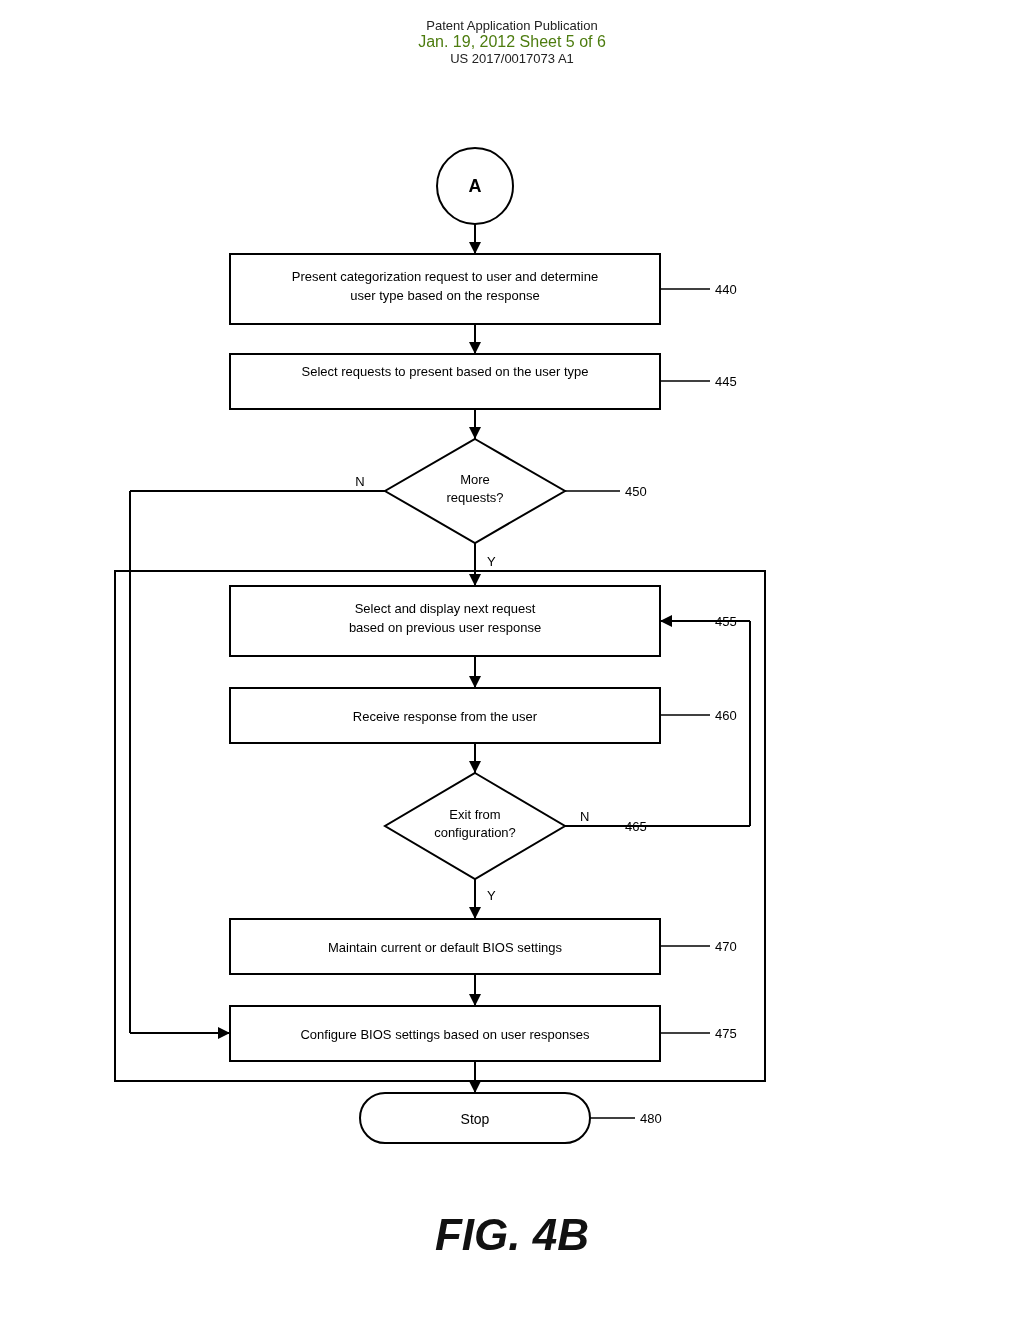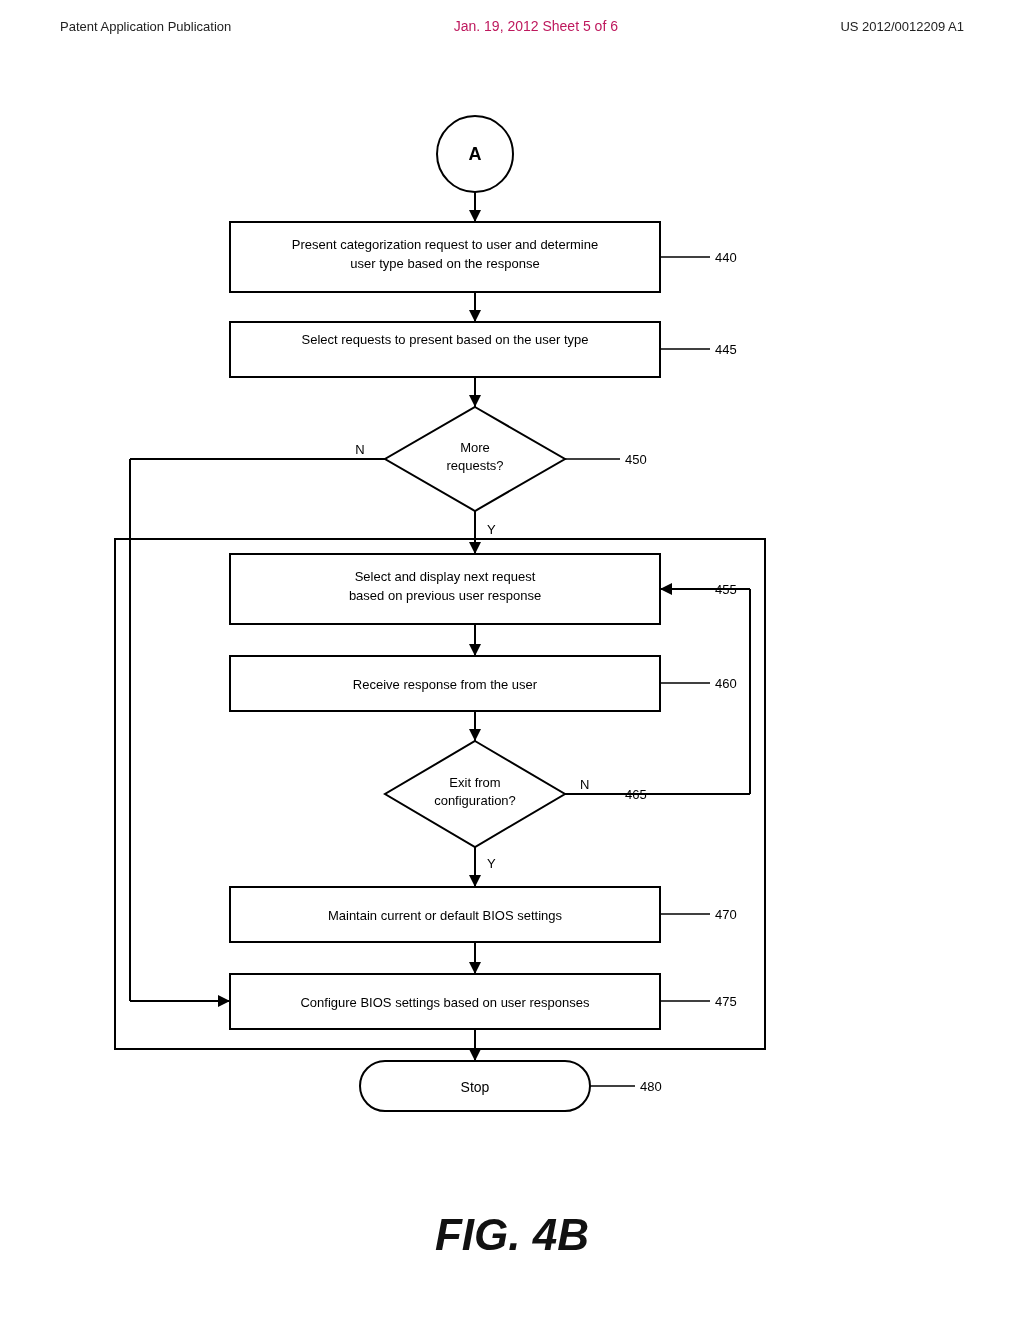--- a/index.html
+++ b/index.html
@@ -11,30 +11,31 @@
       position: relative;
       overflow: hidden;
     }
 
     .header {
       display: flex;
       justify-content: space-between;
       align-items: center;
       padding: 18px 60px 10px 60px;
       border-bottom: none;
+      flex-direction: column;
     }
 
     .header-left {
       font-size: 13px;
       color: #222;
     }
 
     .header-center {
-      font-size: 14px;
-      color: #be185d;
+      font-size: 16px;
+      color: #4d7c0f;
     }
 
     .header-right {
       font-size: 13px;
       color: #222;
     }
 
     .diagram-area {
       position: relative;
       width: 100%;
@@ -60,21 +61,21 @@
       color: #111;
       font-family: Arial, sans-serif;
     }
   </style>
 </head>
 <body>
 
 <div class="header">
   <span class="header-left">Patent Application Publication</span>
   <span class="header-center">Jan. 19, 2012  Sheet 5 of 6</span>
-  <span class="header-right">US 2012/0012209 A1</span>
+  <span class="header-right">US 2017/0017073 A1</span>
 </div>
 
 <div class="diagram-area">
   <svg class="flowchart" viewBox="0 0 1024 1200">
 
     <circle cx="475" cy="110" r="38" fill="white" stroke="black" stroke-width="2"></circle>
     <text x="475" y="116" text-anchor="middle" font-size="18" font-family="Arial" font-weight="bold">A</text>
 
     <line x1="475" y1="148" x2="475" y2="178" stroke="black" stroke-width="2"></line>
     <polygon points="475,178 469,166 481,166" fill="black"></polygon>

